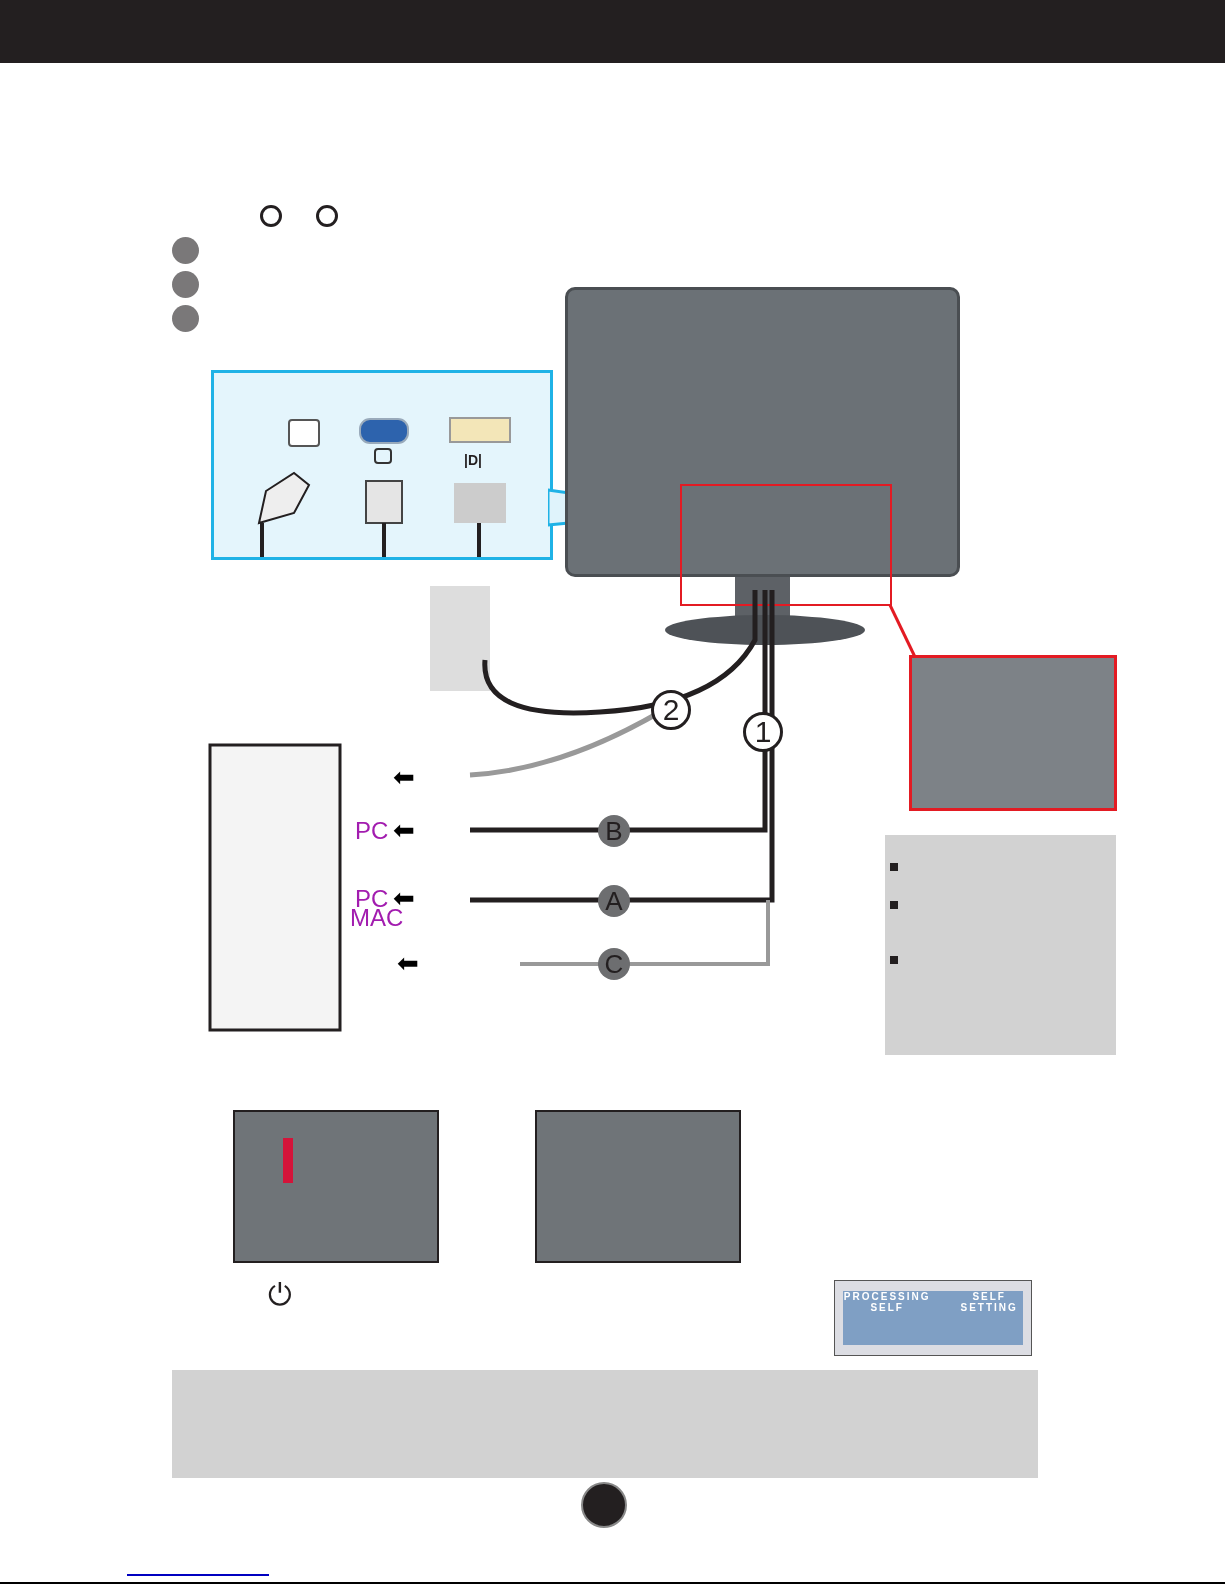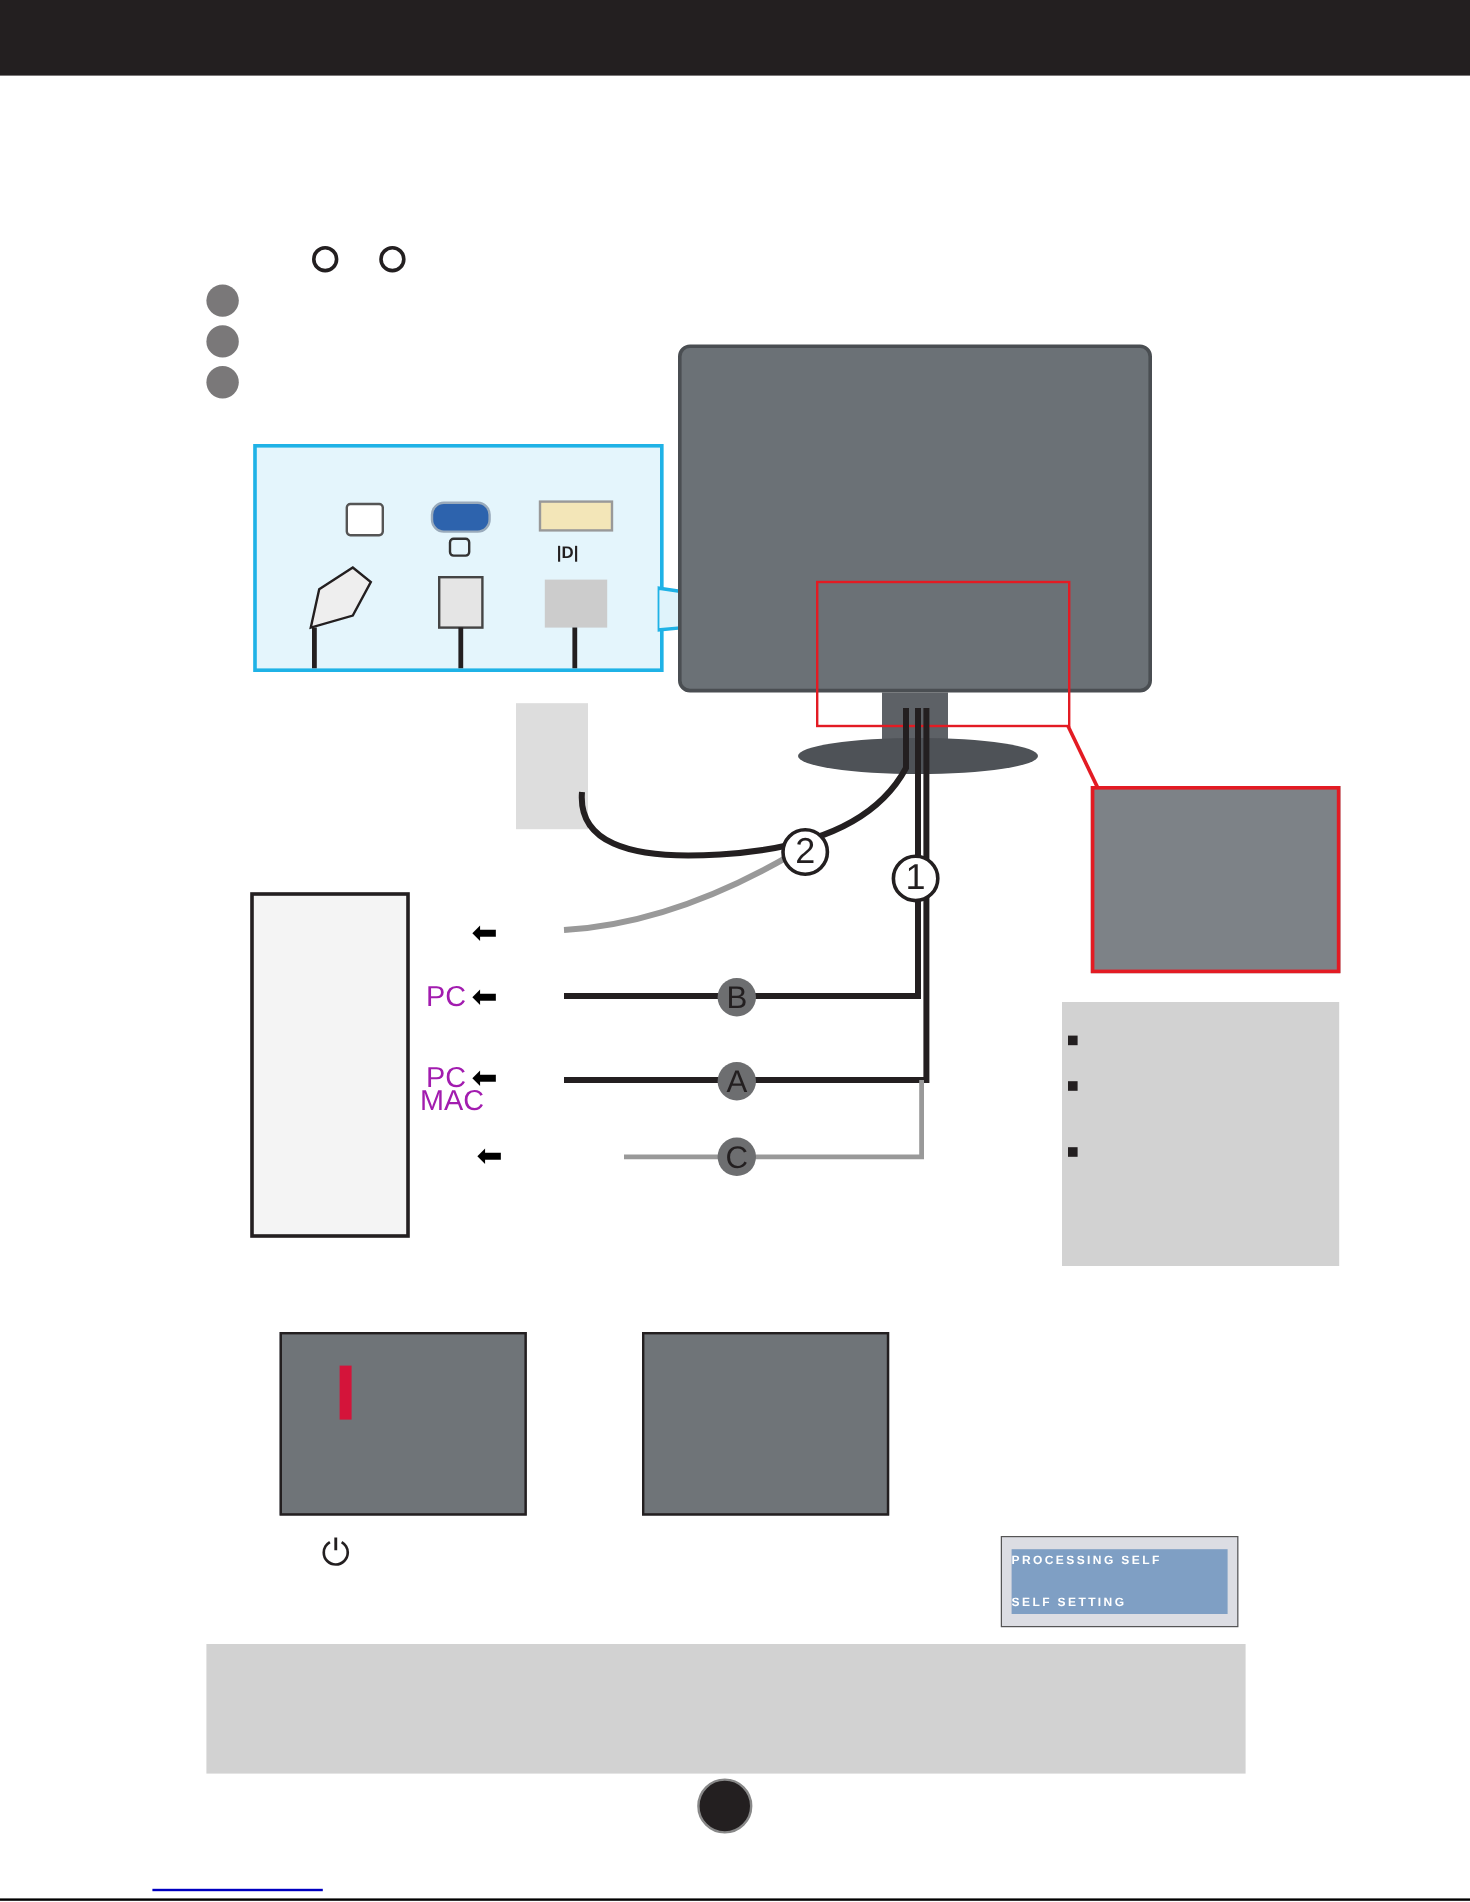--- a/index.html
+++ b/index.html
@@ -10,21 +10,21 @@
   .step-dot{width:27px;height:27px;border-radius:50%;background:#7a7879}
   #connector-panel{left:211px;top:370px;width:342px;height:190px;background:#e4f5fc;border:3px solid #1fb2e6}
   .leader{stroke:#1fb2e6;fill:#dff3fb}
   #monitor{left:565px;top:287px;width:395px;height:290px;background:#6b7176;border:3px solid #4a4e52;border-radius:10px}
   #highlight-box{left:680px;top:484px;width:212px;height:122px;border:2px solid #e31b23}
   #zoom-photo{left:909px;top:655px;width:208px;height:156px;border:3px solid #e31b23;background:#7d8287}
   #notes-box{left:885px;top:835px;width:231px;height:220px;background:#d2d2d2}
   .bullet{width:8px;height:8px;background:#231f20}
   .photo{border:2px solid #231f20;background:#6f7478}
   #osd{left:834px;top:1280px;width:198px;height:76px;background:#dcdde3;border:1px solid #555}
-  #osd-inner{position:absolute;left:8px;top:10px;right:8px;bottom:10px;background:#7f9fc4;color:#fff;font-weight:bold;font-size:10px;letter-spacing:2px;text-align:left;display:flex;flex-direction:column;justify-content:center;gap:24px}
+  #osd-inner{position:absolute;left:8px;top:10px;right:8px;bottom:10px;background:#7f9fc4;color:#fff;font-weight:bold;font-size:10px;letter-spacing:2px;text-align:center;display:flex;flex-direction:row;justify-content:center;gap:24px}
   #note-bar{left:172px;top:1370px;width:866px;height:108px;background:#d2d2d2}
   #page-num{left:581px;top:1482px;width:46px;height:46px;border-radius:50%;background:#231f20;border:2px solid #888}
   #footer-link{left:127px;top:1574px;width:142px;height:2px;background:#0000c0}
   #footer-rule{left:0;top:1582px;width:1225px;height:2px;background:#000}
   .lbl{font-size:24px;color:#a21caf}
   .cable-letter{width:32px;height:32px;border-radius:50%;background:#6d6e70;color:#231f20;font-size:26px;text-align:center;line-height:32px}
   .cable-num{width:40px;height:40px;border-radius:50%;border:3px solid #231f20;background:#fff;color:#231f20;font-size:30px;text-align:center;line-height:34px}
 </style>
 </head>
 <body>

